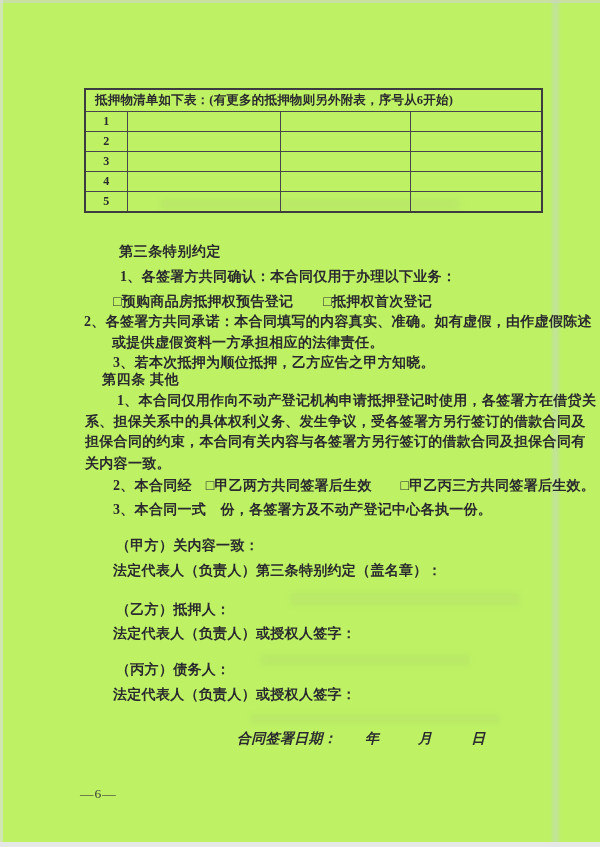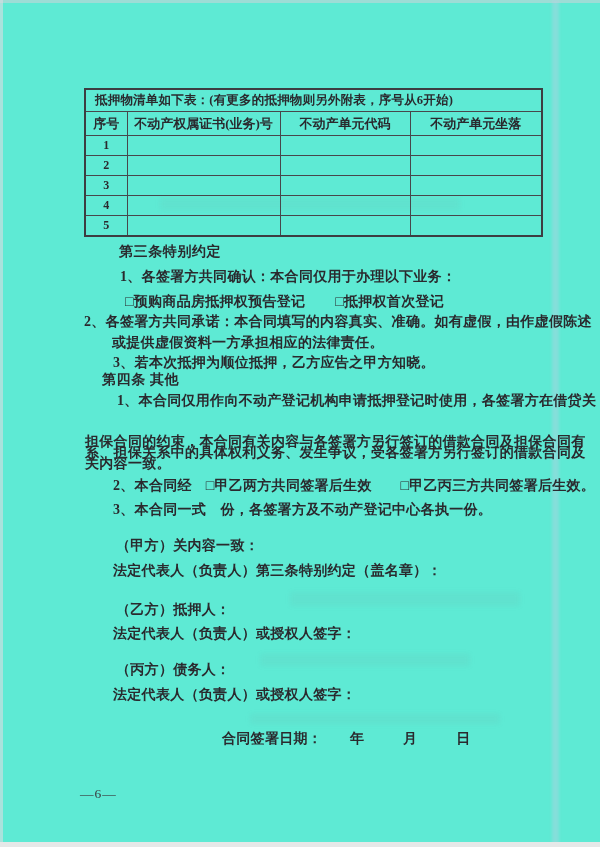--- a/index.html
+++ b/index.html
@@ -4,21 +4,21 @@
 <style>
   html, body {
     margin: 0;
     padding: 0;
     background: #ffffff;
   }
   .doc-page {
     position: relative;
     width: 600px;
     height: 847px;
-    background: #5eead4;
+    background: #bef264;
     overflow: hidden;
     font-family: "Liberation Serif", "DejaVu Serif", serif;
     color: #2a2a2e;
   }
   
   .edge-top {
     position: absolute; left: 0; top: 0; width: 100%; height: 3px;
     background: #d2d2d7; opacity: .55;
   }
   .edge-left {
@@ -121,26 +121,20 @@
       <col style="width:42px">
         <col style="width:153px">
         <col style="width:130px">
         <col style="width:132px">
     </colgroup>
     <tbody>
       <tr>
         <td class="caption-cell" colspan="4">抵押物清单如下表：(有更多的抵押物则另外附表，序号从6开始)</td>
       </tr>
       <tr>
-        <td class="header-cell">序号</td>
-        <td class="header-cell">不动产权属证书(业务)号</td>
-        <td class="header-cell">不动产单元代码</td>
-        <td class="header-cell">不动产单元坐落</td>
-      </tr>
-      <tr>
         <td class="seq-cell">1</td>
         <td class="data-cell"></td>
         <td class="data-cell"></td>
         <td class="data-cell"></td>
       </tr>
       <tr>
         <td class="seq-cell">2</td>
         <td class="data-cell"></td>
         <td class="data-cell"></td>
         <td class="data-cell"></td>
@@ -161,48 +155,48 @@
         <td class="seq-cell">5</td>
         <td class="data-cell"></td>
         <td class="data-cell"></td>
         <td class="data-cell"></td>
       </tr>
     </tbody>
   </table>
 
   <div class="line heading" style="left:119px; top:243px;">第三条特别约定</div>
   <div class="line" style="left:120px; top:268px;">1、各签署方共同确认：本合同仅用于办理以下业务：</div>
-  <div class="line" style="left:113px; top:293px;margin-left:12px;">
+  <div class="line" style="left:113px; top:293px;">
     <span>□预购商品房抵押权预告登记</span>
     <span class="opt-gap">□抵押权首次登记</span>
   </div>
   <div class="line" style="left:84px; top:313px;">2、各签署方共同承诺：本合同填写的内容真实、准确。如有虚假，由作虚假陈述</div>
   <div class="line" style="left:112px; top:334px;">或提供虚假资料一方承担相应的法律责任。</div>
   <div class="line" style="left:113px; top:354px;">3、若本次抵押为顺位抵押，乙方应告之甲方知晓。</div>
 
   <div class="line heading" style="left:102px; top:371px;">第四条 其他</div>
   <div class="line" style="left:117px; top:392px;">1、本合同仅用作向不动产登记机构申请抵押登记时使用，各签署方在借贷关</div>
-  <div class="line" style="left:85px; top:413px;margin-top:31px;">系、担保关系中的具体权利义务、发生争议，受各签署方另行签订的借款合同及</div>
+  <div class="line" style="left:85px; top:413px;">系、担保关系中的具体权利义务、发生争议，受各签署方另行签订的借款合同及</div>
   <div class="line" style="left:85px; top:434px;font-family:Liberation Mono, monospace;">担保合同的约束，本合同有关内容与各签署方另行签订的借款合同及担保合同有</div>
   <div class="line" style="left:85px; top:455px;">关内容一致。</div>
   <div class="line" style="left:113px; top:477px;">
     <span>2、本合同经</span>
     <span class="fx-gap-sm">□甲乙两方共同签署后生效</span>
     <span class="fx-gap-md">□甲乙丙三方共同签署后生效。</span>
   </div>
   <div class="line" style="left:113px; top:501px;">3、本合同一式　份，各签署方及不动产登记中心各执一份。</div>
 
   <div class="line" style="left:116px; top:537px;">（甲方）关内容一致：</div>
   <div class="line" style="left:113px; top:562px;">法定代表人（负责人）第三条特别约定（盖名章）：</div>
   <div class="line" style="left:116px; top:601px;">（乙方）抵押人：</div>
   <div class="line" style="left:113px; top:625px;">法定代表人（负责人）或授权人签字：</div>
   <div class="line" style="left:116px; top:661px;">（丙方）债务人：</div>
   <div class="line" style="left:113px; top:686px;">法定代表人（负责人）或授权人签字：</div>
 
-  <div class="line" style="left:222px; top:730px;">
+  <div class="line" style="left:237px; top:730px;font-style:italic;">
     <span>合同签署日期：</span>
     <span class="date-part-year">年</span>
     <span class="date-part">月</span>
     <span class="date-part">日</span>
   </div>
 
   <div class="page-number">—6—</div>
 
 </div>
 

